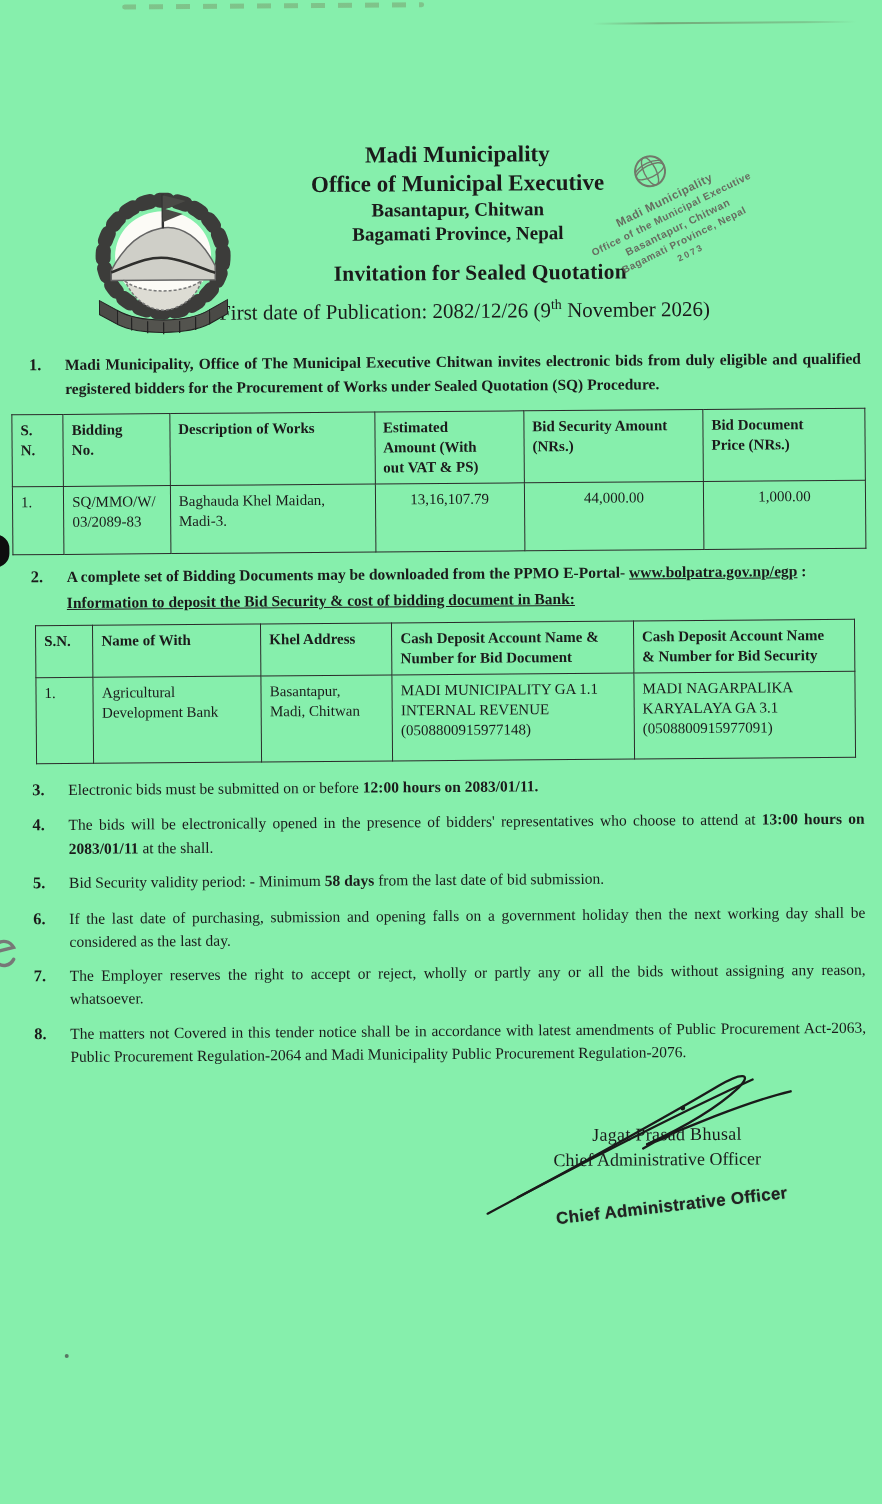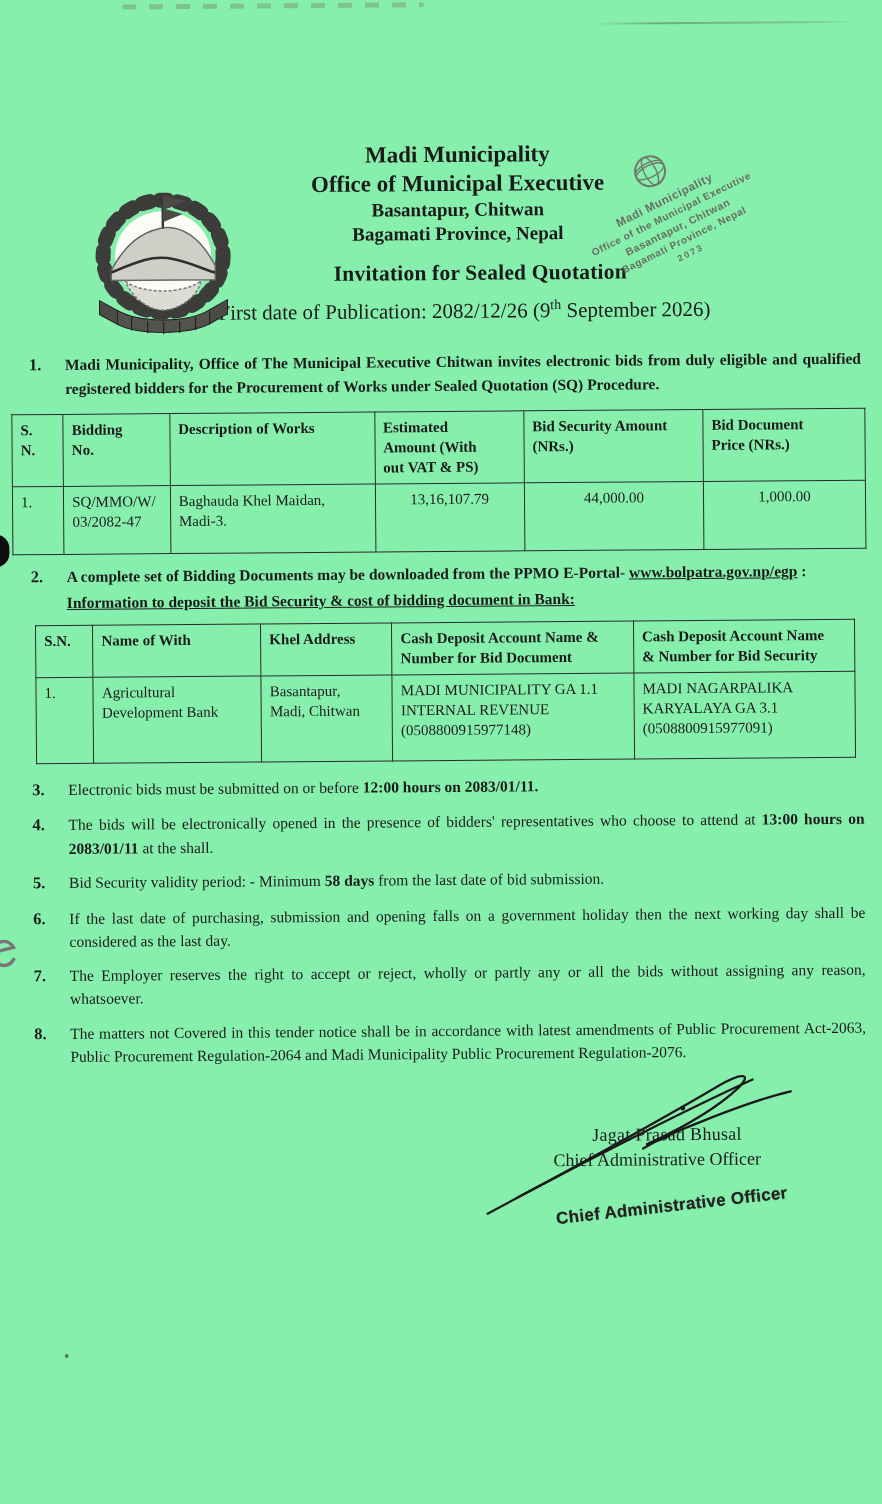--- a/index.html
+++ b/index.html
@@ -132,21 +132,21 @@
       <div id="stamp-lines">
           <div class="stamp-line stamp-line-0">Madi Municipality</div>
           <div class="stamp-line stamp-line-1">Office of the Municipal Executive</div>
           <div class="stamp-line stamp-line-2">Basantapur, Chitwan</div>
           <div class="stamp-line stamp-line-3">Bagamati Province, Nepal</div>
           <div class="stamp-line stamp-line-4">2073</div>
         </div>
     </div>
 
     <div class="pub-line">
-      <span>First date of Publication: 2082/12/26 (9</span><sup>th</sup><span> September 2026)</span>
+      <span>First date of Publication: 2082/12/26 (9</span><sup>th</sup><span> November 2026)</span>
     </div>
 
     <div id="slot-item1" class="items">
         <div class="item">
           <span class="no">1.</span>
           <div class="body">
             <div class="para"><span class="b">Madi Municipality, Office of The Municipal Executive Chitwan invites electronic bids from duly eligible and qualified registered bidders for the Procurement of Works under Sealed Quotation (SQ) Procedure.</span></div>
           </div>
         </div>
       </div>
@@ -173,21 +173,21 @@
             <th>Bid Security Amount
 (NRs.)</th>
             <th>Bid Document
 Price (NRs.)</th>
           </tr>
         </thead>
         <tbody>
           <tr>
             <td>1.</td>
             <td>SQ/MMO/W/
-03/2082-47</td>
+03/2089-83</td>
             <td>Baghauda Khel Maidan,
 Madi-3.</td>
             <td>13,16,107.79</td>
             <td>44,000.00</td>
             <td>1,000.00</td>
           </tr>
         </tbody>
       </table>
 
     <div id="slot-item2" class="items">

